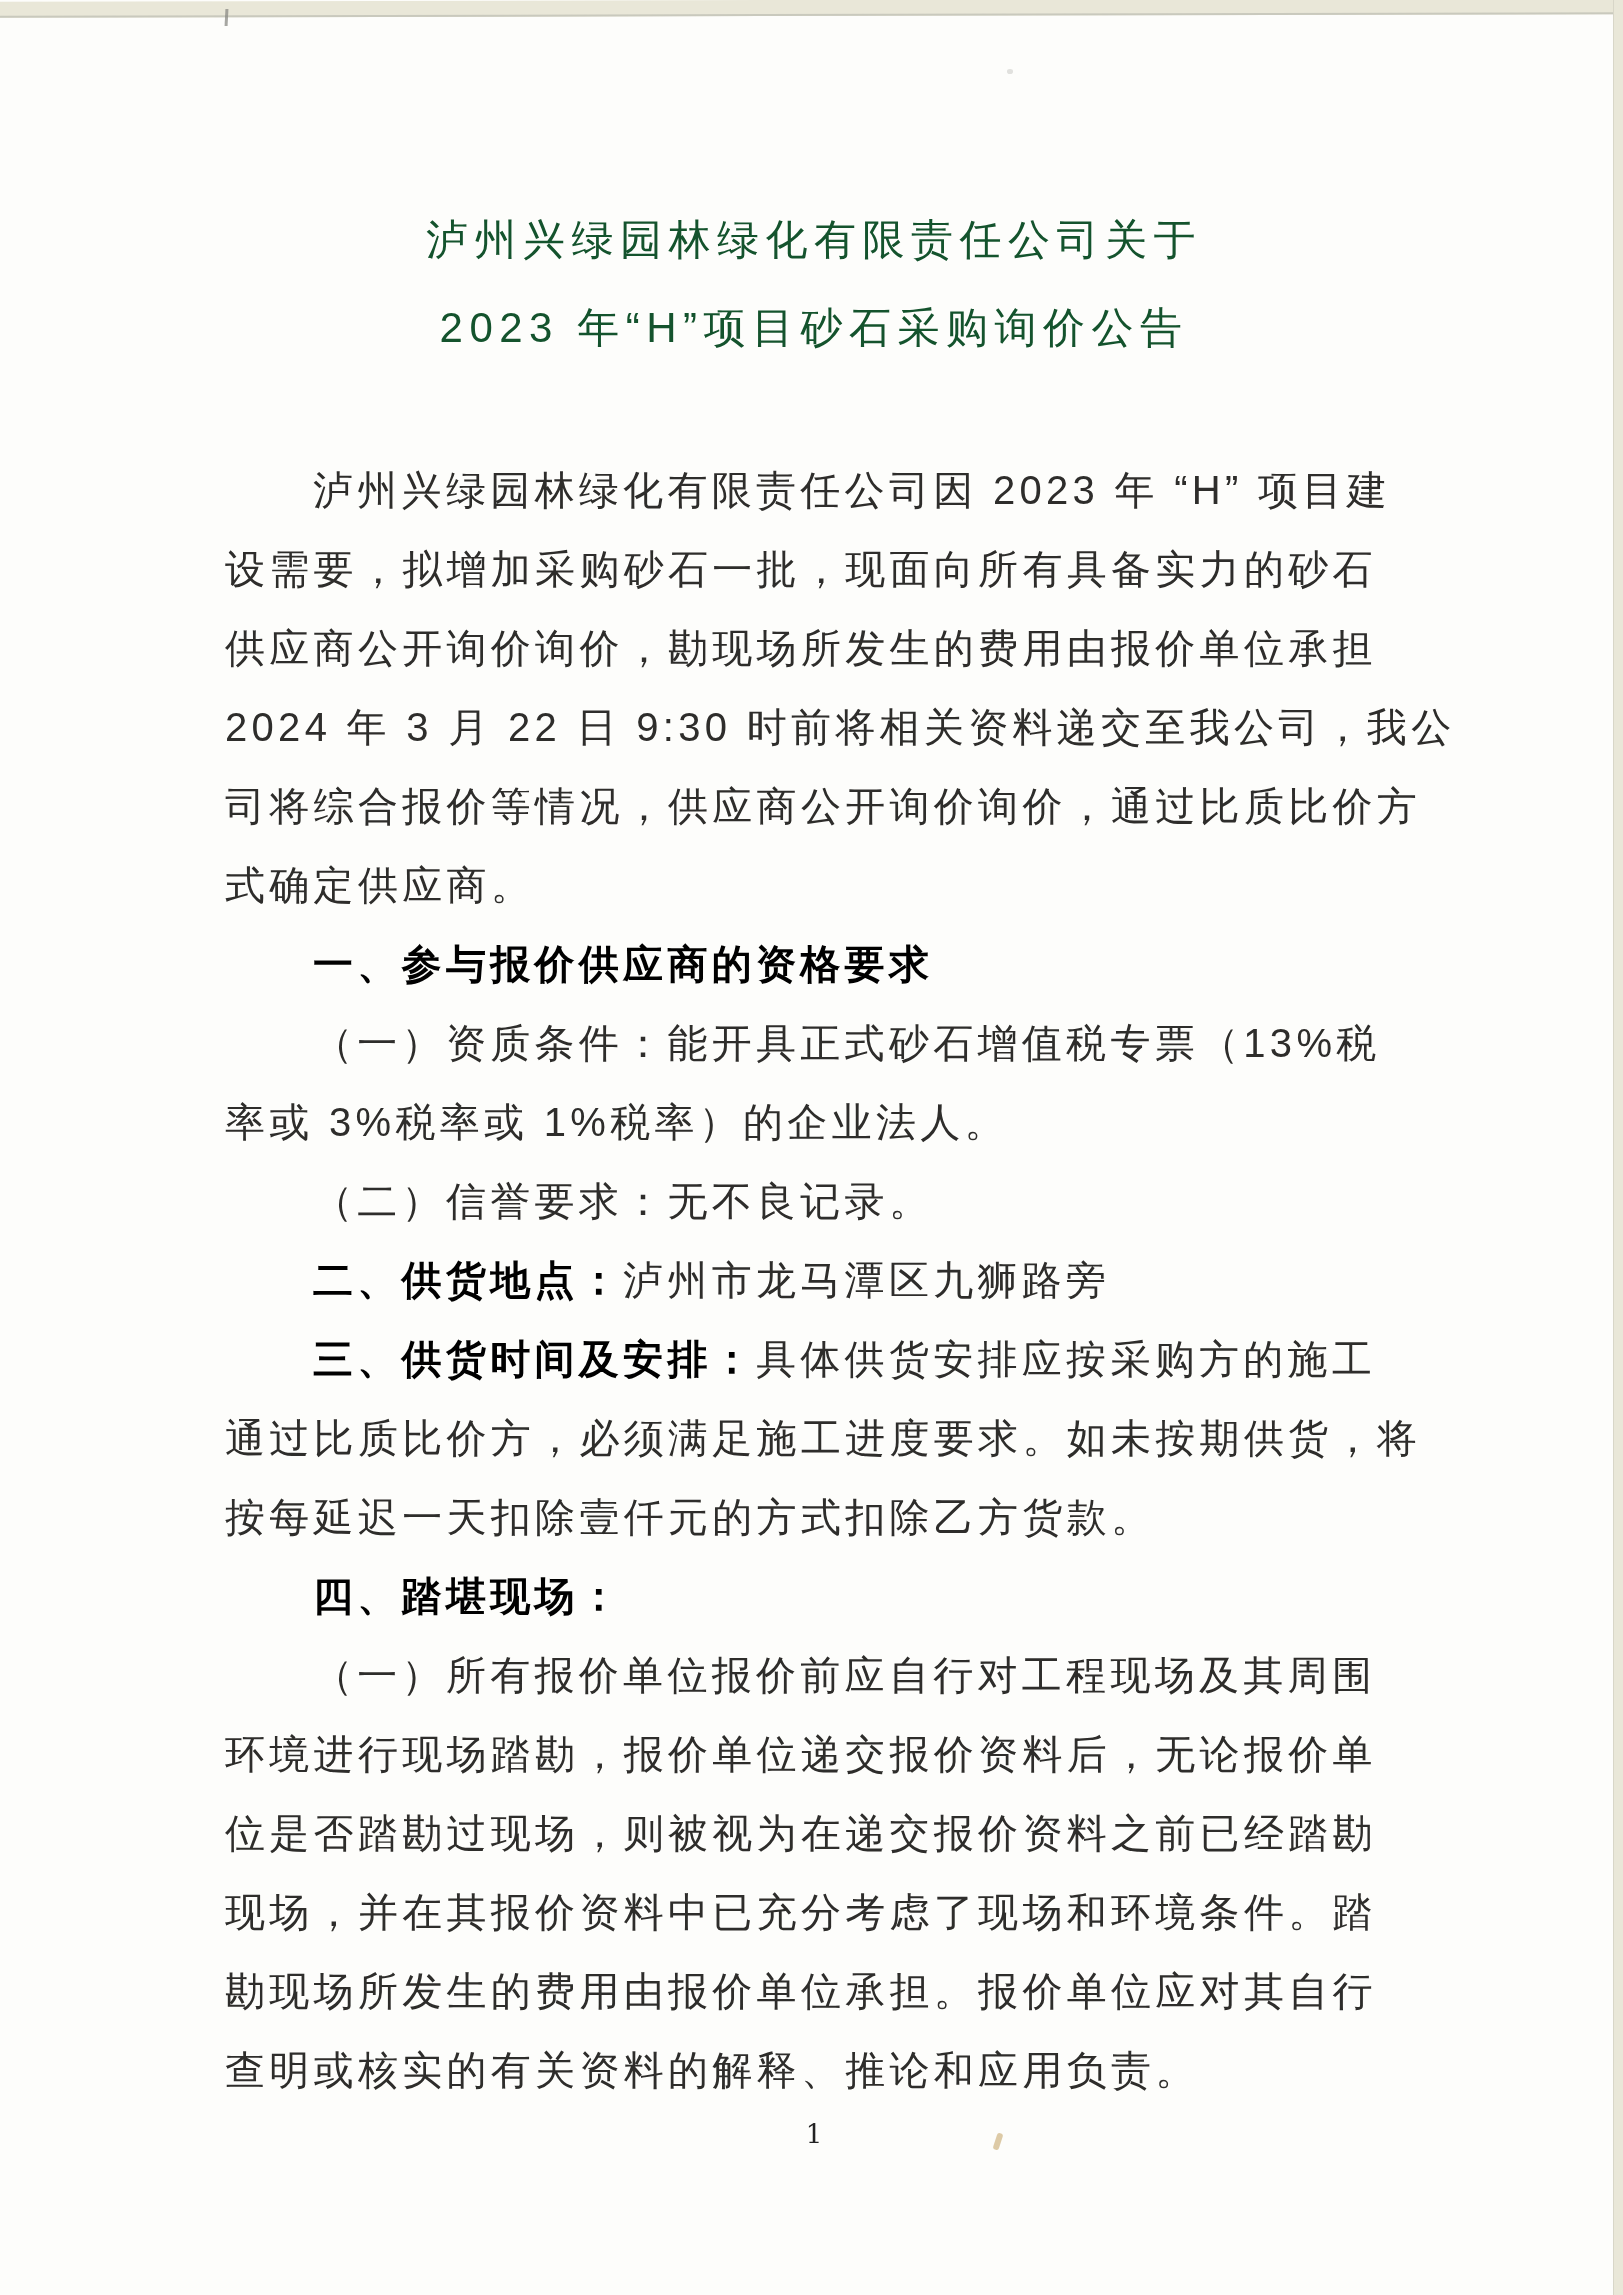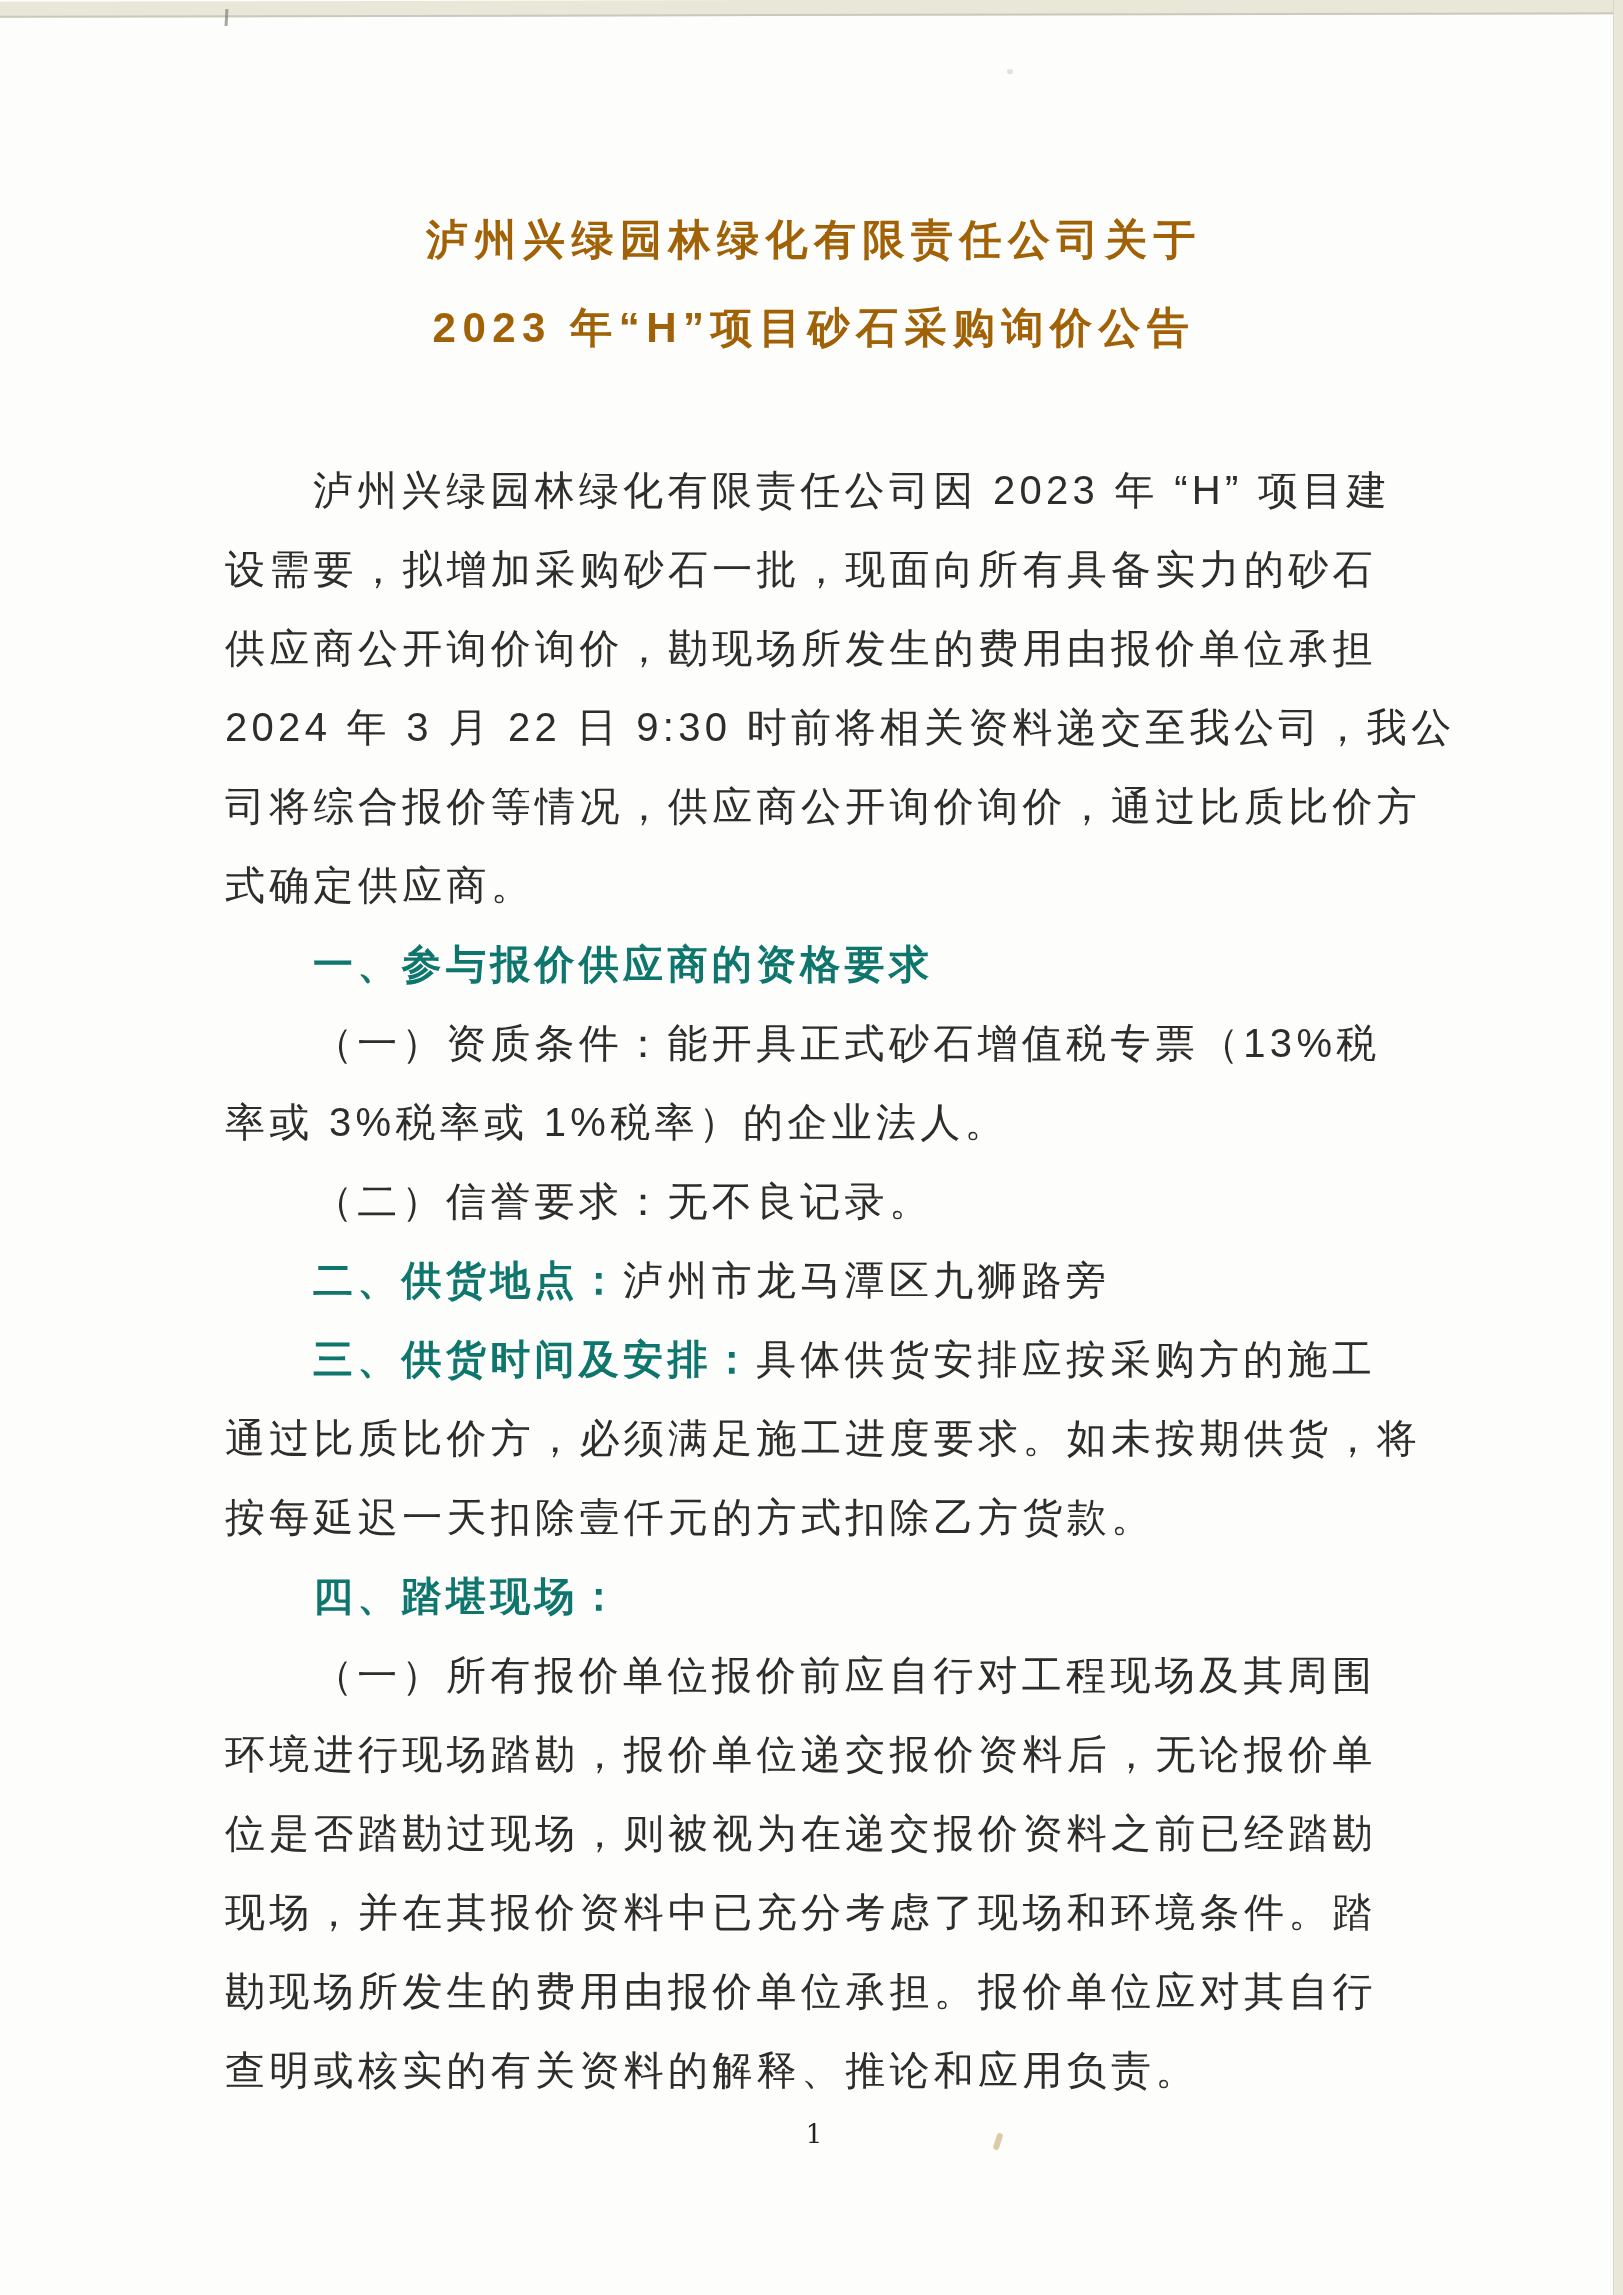--- a/index.html
+++ b/index.html
@@ -34,42 +34,42 @@
     background:#c8a96e;opacity:.6;border-radius:2.6px;transform:rotate(18deg);
   }
   .content{
     position:relative;
     padding:196px 220px 0 225px; 
     color:var(--ink,#2e2d2b);
   }
   .doc-title{ text-align:center; }
   .title-line{
     font-family:"Liberation Sans",sans-serif;
-    font-weight:700;
+    font-weight:400;
     font-size:42px;
     line-height:88px;
     letter-spacing:6.5px;
-    color:#a16207;
+    color:#14532d;
     white-space:nowrap;
   }
   .doc-body{ margin-top:79px; }
   .line{
     font-family:"DejaVu Serif",serif;
     font-size:40px;
     line-height:79px;
     letter-spacing:4.3px;
     white-space:nowrap;
     color:var(--ink,#2e2d2b);
   }
   .line.indent{ padding-left:88px; }
   .run{ font-family:Liberation Sans, sans-serif; }
   .run.b{
     font-family:"Liberation Sans",sans-serif;
     font-weight:700;
-    color:#0f766e;
+    color:#000000;
   }
   .page-num{
     margin-top:5.2px;
     text-align:center;
     font-family:"DejaVu Serif",serif;
     font-size:26px;
     line-height:39px;
     letter-spacing:0;
     color:#222;
   }

